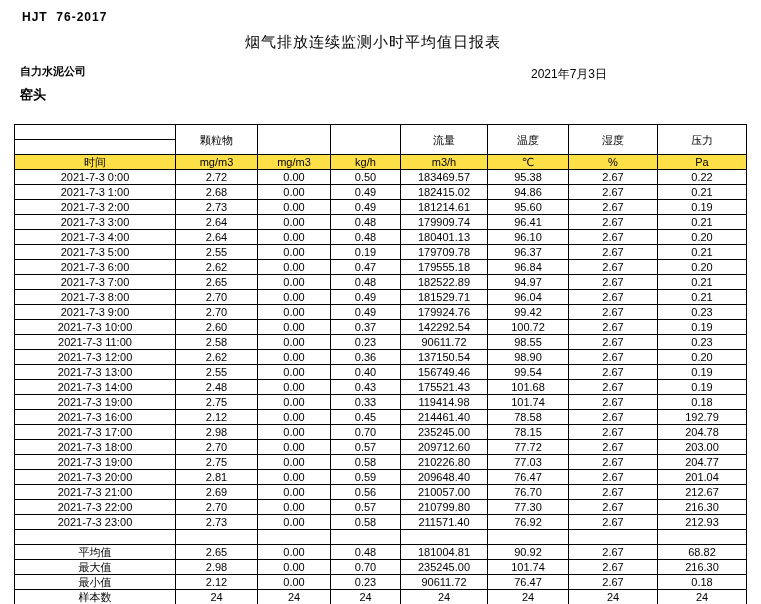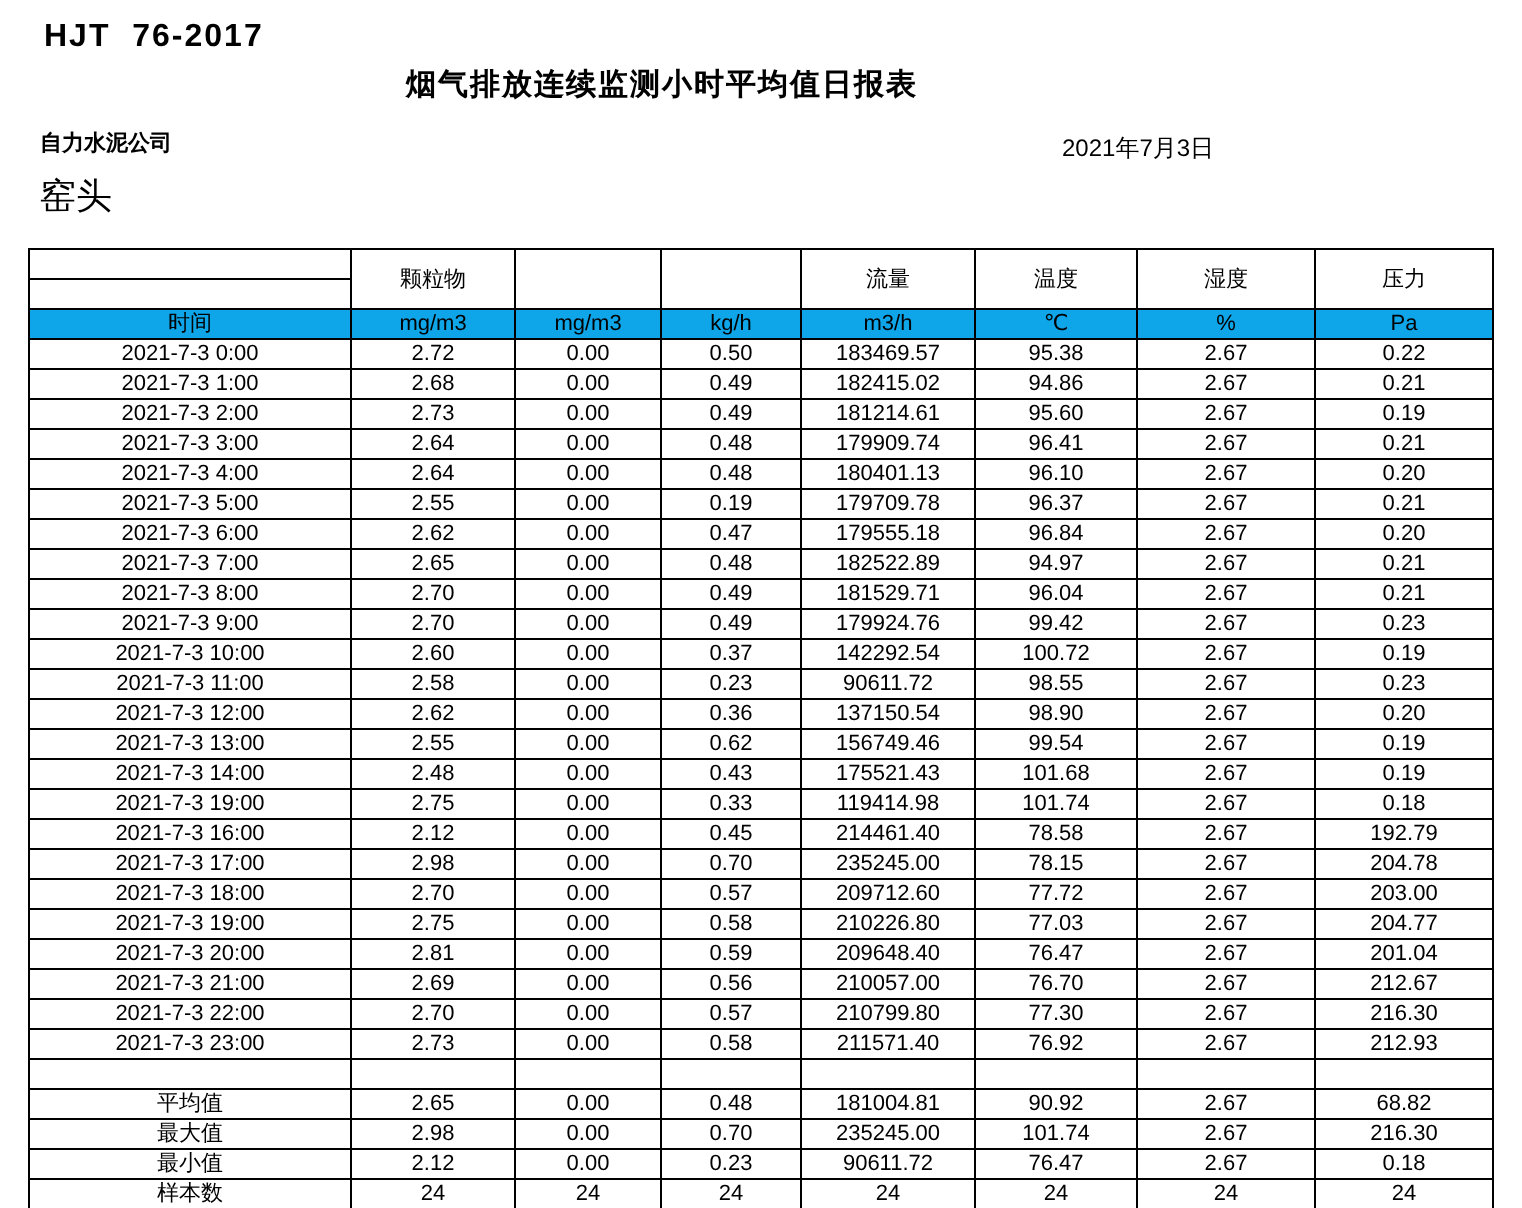--- a/index.html
+++ b/index.html
@@ -1,37 +1,37 @@
 <!DOCTYPE html>
 <html><head>
 <meta charset="utf-8">
 <style>
   html,body { margin:0; padding:0; }
   body {
     width:761px; height:604px; background:#ffffff; position:relative;
     font-family:"Liberation Sans","DejaVu Sans",sans-serif; color:#000;
   }
   .abs { position:absolute; }
-  #standard-code { left:22px; top:10px; font-weight:bold; font-size:16px; white-space:pre; letter-spacing:1px; }
-  #report-title { left:0; top:33px; width:662px; text-align:center; font-weight:bold; font-size:15px; letter-spacing:1px; }
+  #standard-code { left:22px; top:10px; font-weight:bold; font-size:12px; white-space:pre; letter-spacing:1px; }
+  #report-title { left:0; top:33px; width:662px; text-align:center; font-weight:normal; font-size:15px; letter-spacing:1px;padding-left:42px; }
   #company-name { left:20px; top:64px; font-weight:bold; font-size:11px; }
-  #monitor-point { left:20px; top:86px; font-weight:normal; font-size:18px;text-align:center; }
+  #monitor-point { left:20px; top:86px; font-weight:bold; font-size:13px;text-align:center; }
   #report-date { left:531px; top:66px; font-size:12px; }
   table#report-table {
     position:absolute; left:14px; top:124px; width:732px;
     border-collapse:collapse; table-layout:fixed;
   }
   #report-table td {
     border:1px solid #000; text-align:center; vertical-align:middle;
     font-size:11px; padding:0; height:14px; line-height:14px;
     overflow:hidden; white-space:nowrap;
   }
   tr.hsub td { height:13px; }
   td.group-label { font-size:12px; }
-  tr.unit-row td { background:#0ea5e9; }
+  tr.unit-row td { background:#fde047; }
   tr.spacer-row td { height:12px; }
   tr.summary-row td { height:13px; }
 </style>
 </head>
 <body>
 
 <div class="abs" id="standard-code">HJT  76-2017</div>
 <div class="abs" id="report-title">烟气排放连续监测小时平均值日报表</div>
 <div class="abs" id="company-name">自力水泥公司</div>
 <div class="abs" id="monitor-point">窑头</div>
@@ -199,21 +199,21 @@
         <td>0.36</td>
         <td>137150.54</td>
         <td>98.90</td>
         <td>2.67</td>
         <td>0.20</td>
       </tr>
       <tr class="data-row">
         <td>2021-7-3 13:00</td>
         <td>2.55</td>
         <td>0.00</td>
-        <td>0.62</td>
+        <td>0.40</td>
         <td>156749.46</td>
         <td>99.54</td>
         <td>2.67</td>
         <td>0.19</td>
       </tr>
       <tr class="data-row">
         <td>2021-7-3 14:00</td>
         <td>2.48</td>
         <td>0.00</td>
         <td>0.43</td>

